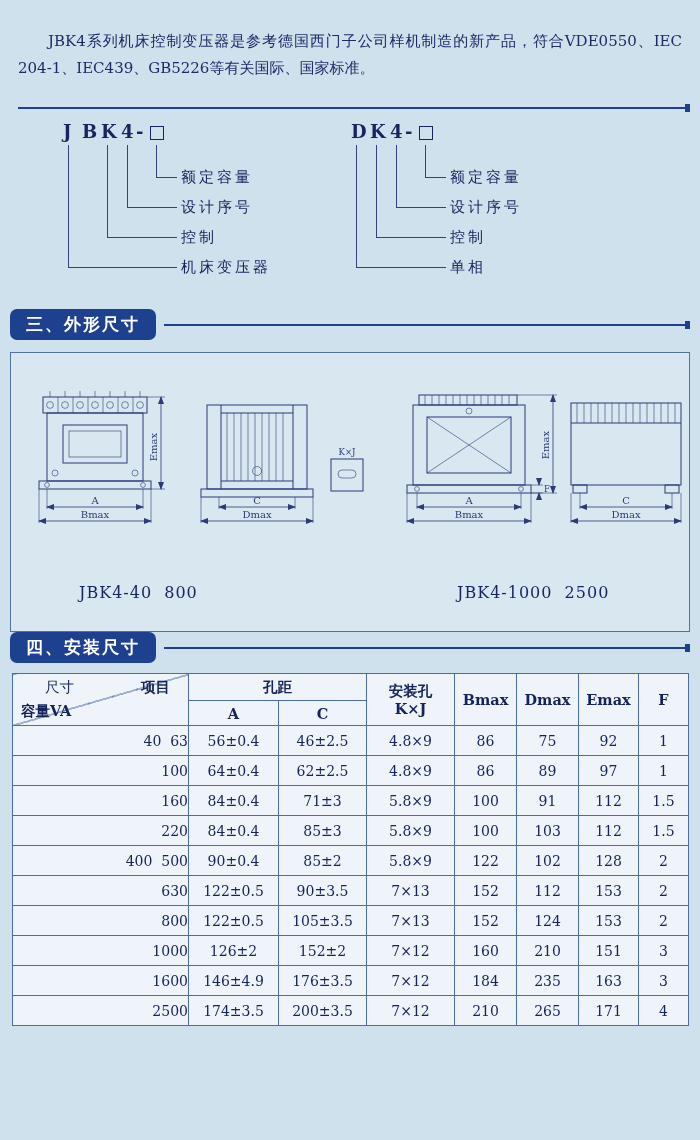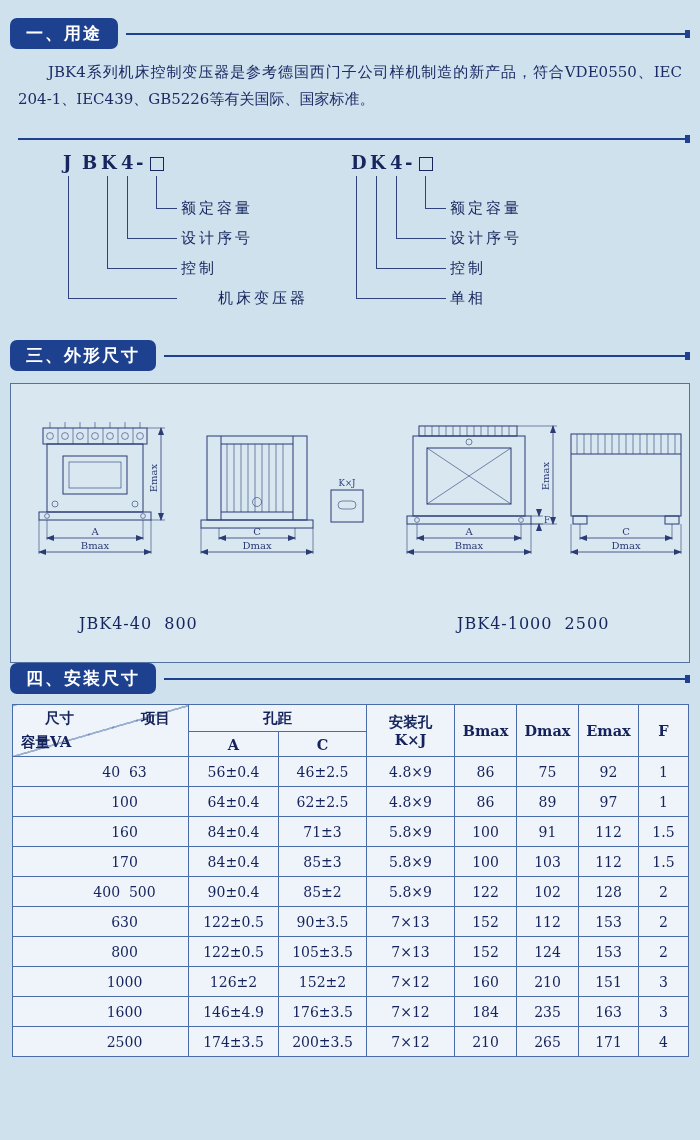--- a/index.html
+++ b/index.html
@@ -43,39 +43,35 @@
   .cap { position:absolute; top:230px; font-size:16px; letter-spacing:1px; color:#16255e; white-space:pre; }
   .cap-l { left:68px; } .cap-r { left:446px; }
 
   
   .tbl-wrap { margin:10px 12px 0; }
   table { border-collapse:collapse; width:676px; background:#eef4f9; font-size:14px; table-layout:fixed; }
   th,td { border:1px solid #4a6ca8; text-align:center; color:#15235c; padding:0; }
   thead th { font-weight:bold; font-size:14.5px; }
   thead tr.r1 th { height:26px; } thead tr.r2 th { height:24px; }
   tbody td { height:29px; }
-  td.cap-cell { text-align:center; padding-left:48px; white-space:pre; }
+  td.cap-cell { text-align:right; padding-left:48px; white-space:pre; }
   .hole-hdr div { line-height:1.25; }
   .corner {
     position:relative;
     background-image:linear-gradient(to bottom right, transparent 49.5%, #4a6ca8 49.5%, #4a6ca8 50.5%, transparent 50.5%);
   }
-  .c-size { position:absolute; left:32px; top:4px; font-weight:bold; }
+  .c-size { position:absolute; left:32px; top:4px; font-weight:normal; }
   .c-item { position:absolute; right:18px; top:4px; font-weight:bold; }
   .c-cap  { position:absolute; left:8px; bottom:4px; font-weight:bold; }
 </style>
 </head>
 <body>
 
 <div class="page" style="padding-top:18px; box-sizing:border-box;">
 
-  <div class="sec">
-    <span class="badge">一、用途</span>
-    <span class="rule"></span>
-  </div>
   <div class="paras">
     <p>JBK4系列机床控制变压器是参考德国西门子公司样机制造的新产品，符合VDE0550、IEC 204-1、IEC439、GB5226等有关国际、国家标准。</p>
   </div>
 
   <div class="sec" style="margin-top:26px;">
     <span class="rule"></span>
   </div>
 
   <div class="models">
 
@@ -86,21 +82,21 @@
       <span class="m-letter" style="left:66px">4</span>
       <span class="m-letter" style="left:81px">-</span>
       <span class="m-box" style="left:95px"></span>
       <span class="conn" style="left:101px; width:20px;  height:32px;"></span>
       <span class="conn" style="left:72px;  width:49px;  height:62px;"></span>
       <span class="conn" style="left:52px;  width:69px;  height:92px;"></span>
       <span class="conn" style="left:13px;  width:108px; height:122px;"></span>
       <span class="m-label" style="left:126px; top:47px;">额定容量</span>
       <span class="m-label" style="left:126px; top:77px;">设计序号</span>
       <span class="m-label" style="left:126px; top:107px;">控制</span>
-      <span class="m-label" style="left:126px; top:137px;margin-left:37px;">机床变压器</span>
+      <span class="m-label" style="left:126px; top:137px;">机床变压器</span>
     </div>
 
     <div class="model-diagram md-dk">
       <span class="m-letter" style="left:8px">D</span>
       <span class="m-letter" style="left:27px">K</span>
       <span class="m-letter" style="left:47px">4</span>
       <span class="m-letter" style="left:62px">-</span>
       <span class="m-box" style="left:76px"></span>
       <span class="conn" style="left:82px; width:20px; height:32px;"></span>
       <span class="conn" style="left:53px; width:49px; height:62px;"></span>
@@ -280,21 +276,21 @@
             <td class="cap-cell">160</td>
             <td>84±0.4</td>
             <td>71±3</td>
             <td>5.8×9</td>
             <td>100</td>
             <td>91</td>
             <td>112</td>
             <td>1.5</td>
           </tr>
           <tr>
-            <td class="cap-cell">170</td>
+            <td class="cap-cell">220</td>
             <td>84±0.4</td>
             <td>85±3</td>
             <td>5.8×9</td>
             <td>100</td>
             <td>103</td>
             <td>112</td>
             <td>1.5</td>
           </tr>
           <tr>
             <td class="cap-cell">400  500</td>

